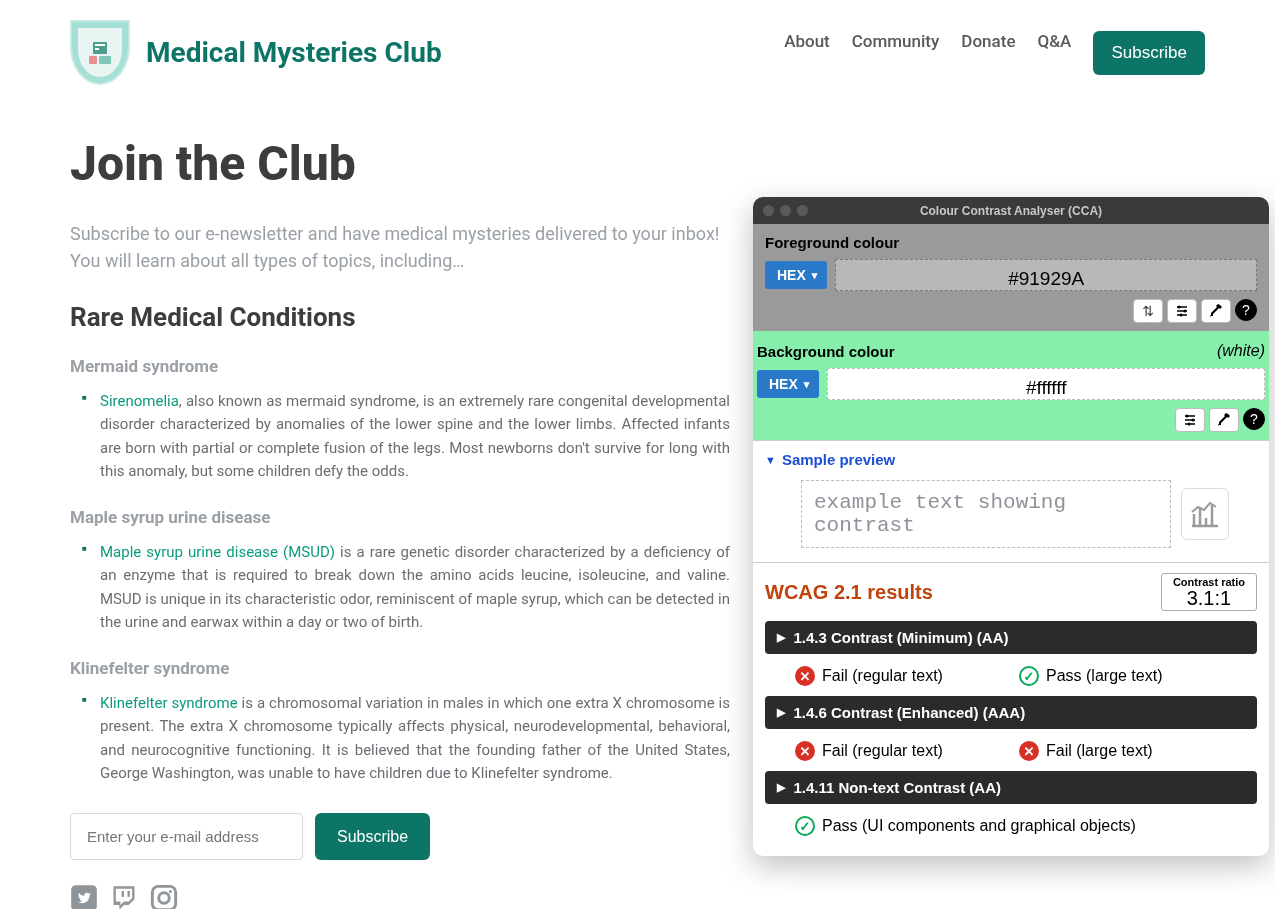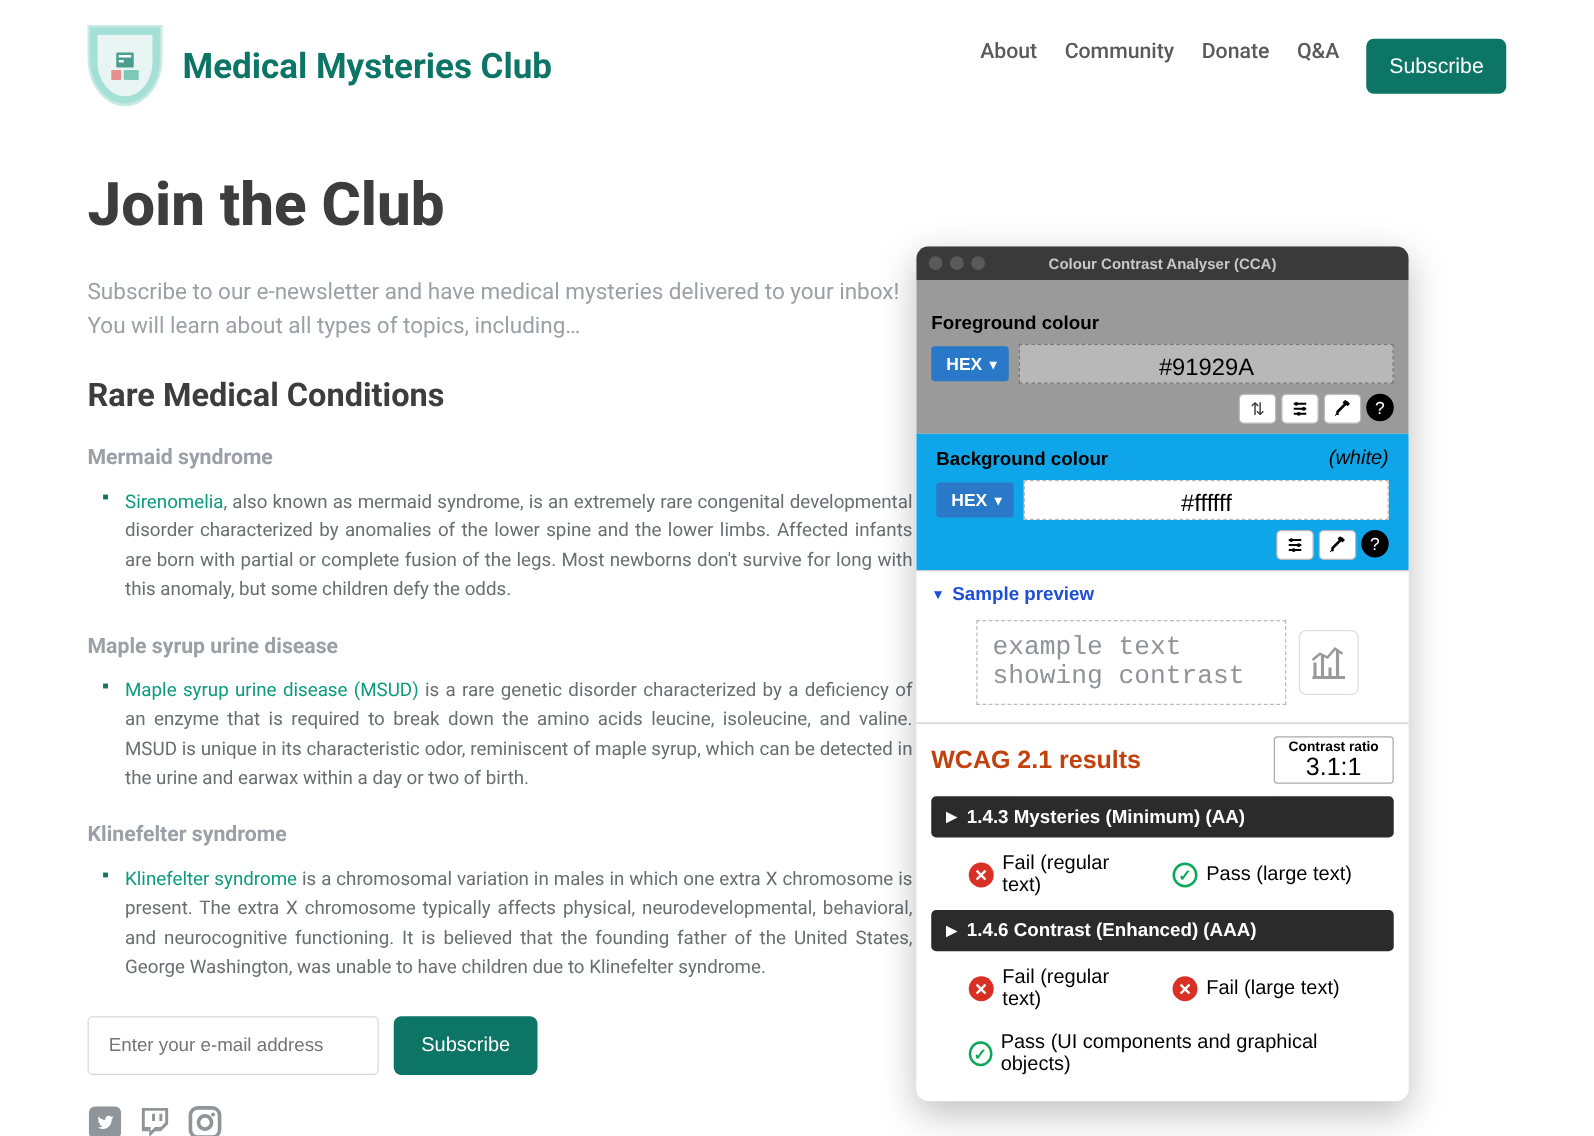--- a/index.html
+++ b/index.html
@@ -29,37 +29,37 @@
 .condition-list a { color: #0d9b7e; text-decoration: none; }
 
 .subscribe-row { display: flex; gap: 12px; margin-top: 28px; }
 .email-input { flex: 0 0 228px; padding: 14px 16px; border: 1px solid #d8d8d8; border-radius: 4px; font-size: 15px; color: #999; }
 .subscribe-form-btn { background: #0d7566; color: #fff; padding: 0 22px; border-radius: 6px; font-size: 16px; font-weight: 500; border: none; cursor: pointer; }
 
 .socials { display: flex; gap: 12px; margin-top: 24px; }
 .social-icon { width: 28px; height: 28px; fill: #8f9598; }
 
 
-.cca { position: absolute; left: 733px; top: 197px; width: 394px; background: #fff; border-radius: 10px; box-shadow: 0 10px 30px rgba(0,0,0,0.25); overflow: hidden; font-family: Arial, Helvetica, sans-serif; }
+.cca { position: absolute; left: 753px; top: 197px; width: 516px; background: #fff; border-radius: 10px; box-shadow: 0 10px 30px rgba(0,0,0,0.25); overflow: hidden; font-family: Arial, Helvetica, sans-serif; }
 .titlebar { background: #3a3a3a; height: 27px; display: flex; align-items: center; padding: 0 10px; position: relative; }
 .traffic { display: flex; gap: 6px; }
 .traffic span { width: 11px; height: 11px; border-radius: 50%; background: #5a5a5a; display: inline-block; }
 .titlebar-text { position: absolute; left: 0; right: 0; text-align: center; color: #c8c8c8; font-size: 12px; font-weight: 600; }
-.fg-section { background: #9a9a9a; padding: 26px 12px 8px; }
+.fg-section { background: #9a9a9a; padding: 10px 12px 8px; }
 .cca-label { font-size: 15px; font-weight: 700; color: #000; margin-bottom: 8px; }
 .color-row { display: flex; gap: 8px; align-items: center; }
 .hex-select { background: #2a78c8; color: #fff; padding: 4px 10px 4px 12px; border: none; border-radius: 3px; font-size: 14px; font-weight: 700; display: flex; align-items: center; gap: 6px; height: 28px; }
 .hex-select::after { content: "▾"; font-size: 11px; }
 .color-input-wrap { flex: 1; border: 1px dashed #777; background: rgba(255,255,255,0.3); display: flex; align-items: flex-end; justify-content: center; height: 32px; }
 .color-input { flex: 1; background: transparent; border: none; text-align: center; font-size: 19px; font-weight: 400; color: #000; }
 .btn-row { display: flex; gap: 4px; justify-content: flex-end; margin-top: 8px; }
 .tool-btn { width: 30px; height: 24px; background: #fff; border: 1px solid #bbb; border-radius: 4px; display: flex; align-items: center; justify-content: center; font-size: 14px; cursor: pointer; }
 .tool-btn.dark { background: #000; color: #fff; border-color: #000; border-radius: 50%; width: 22px; height: 22px; }
 
-.bg-section { background: #0ea5e9; padding: 11px 16px 8px; }
+.bg-section { background: #86efac; padding: 11px 4px 8px; }
 .bg-header-row { display: flex; justify-content: space-between; align-items: center; margin-bottom: 8px; }
 .bg-label-note { font-style: italic; font-size: 16px; color: #000; }
 .bg-section .color-input-wrap { border: 1px dashed #bbb; background: #fff; }
 
 .sample-section { padding: 10px 12px 14px; border-top: 1px solid #ccc; }
 .sample-toggle { font-size: 15px; font-weight: 700; color: #1d4ed8; display: flex; align-items: center; gap: 6px; margin-bottom: 12px; }
 .sample-toggle::before { content: "▼"; font-size: 11px; }
 .sample-row { display: flex; gap: 10px; padding: 0 28px 0 36px; align-items: center; font-family: Liberation Mono, monospace; }
 .sample-box { flex: 1; border: 1px dashed #bbb; padding: 10px 12px; font-size: 21px; color: #91929a; }
 .chart-btn { width: 48px; height: 52px; border: 1px solid #ddd; border-radius: 6px; display: flex; align-items: center; justify-content: center; }
@@ -240,21 +240,21 @@
   <div class="results-section">
     <div class="results-header">
       <div class="results-title">WCAG 2.1 results</div>
       <div class="ratio-box">
         <div class="ratio-label">Contrast ratio</div>
         <div class="ratio-value">3.1:1</div>
       </div>
     </div>
 
     <div class="criterion-bar">
-        <span>1.4.3 Mysteries (Minimum) (AA)</span>
+        <span>1.4.3 Contrast (Minimum) (AA)</span>
       </div>
     <div class="criterion-results">
       <div class="result-item">
           <span class="status-icon status-fail">✕</span>
           <span>Fail (regular text)</span>
         </div>
       <div class="result-item">
           <span class="status-icon status-pass">✓</span>
           <span>Pass (large text)</span>
         </div>
@@ -267,20 +267,23 @@
       <div class="result-item">
           <span class="status-icon status-fail">✕</span>
           <span>Fail (regular text)</span>
         </div>
       <div class="result-item">
           <span class="status-icon status-fail">✕</span>
           <span>Fail (large text)</span>
         </div>
     </div>
 
+    <div class="criterion-bar">
+        <span>1.4.11 Non-text Contrast (AA)</span>
+      </div>
     <div class="criterion-results single">
       <div class="result-item" style="flex:0 1 auto">
           <span class="status-icon status-pass">✓</span>
           <span>Pass (UI components and graphical objects)</span>
         </div>
     </div>
   </div>
 </div>
 
 </body></html>

